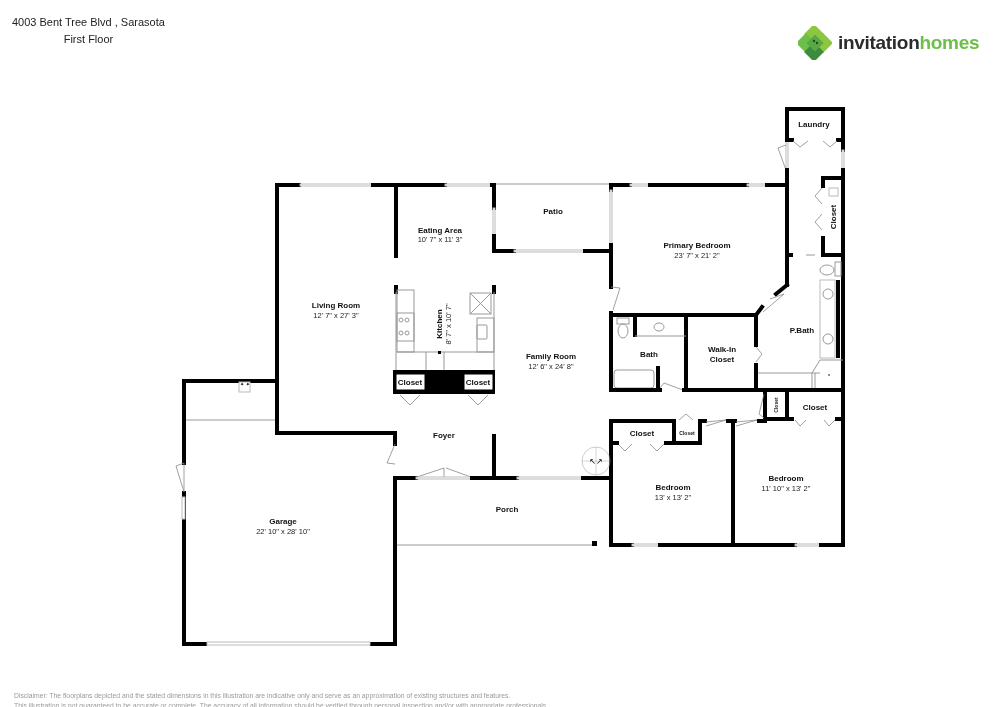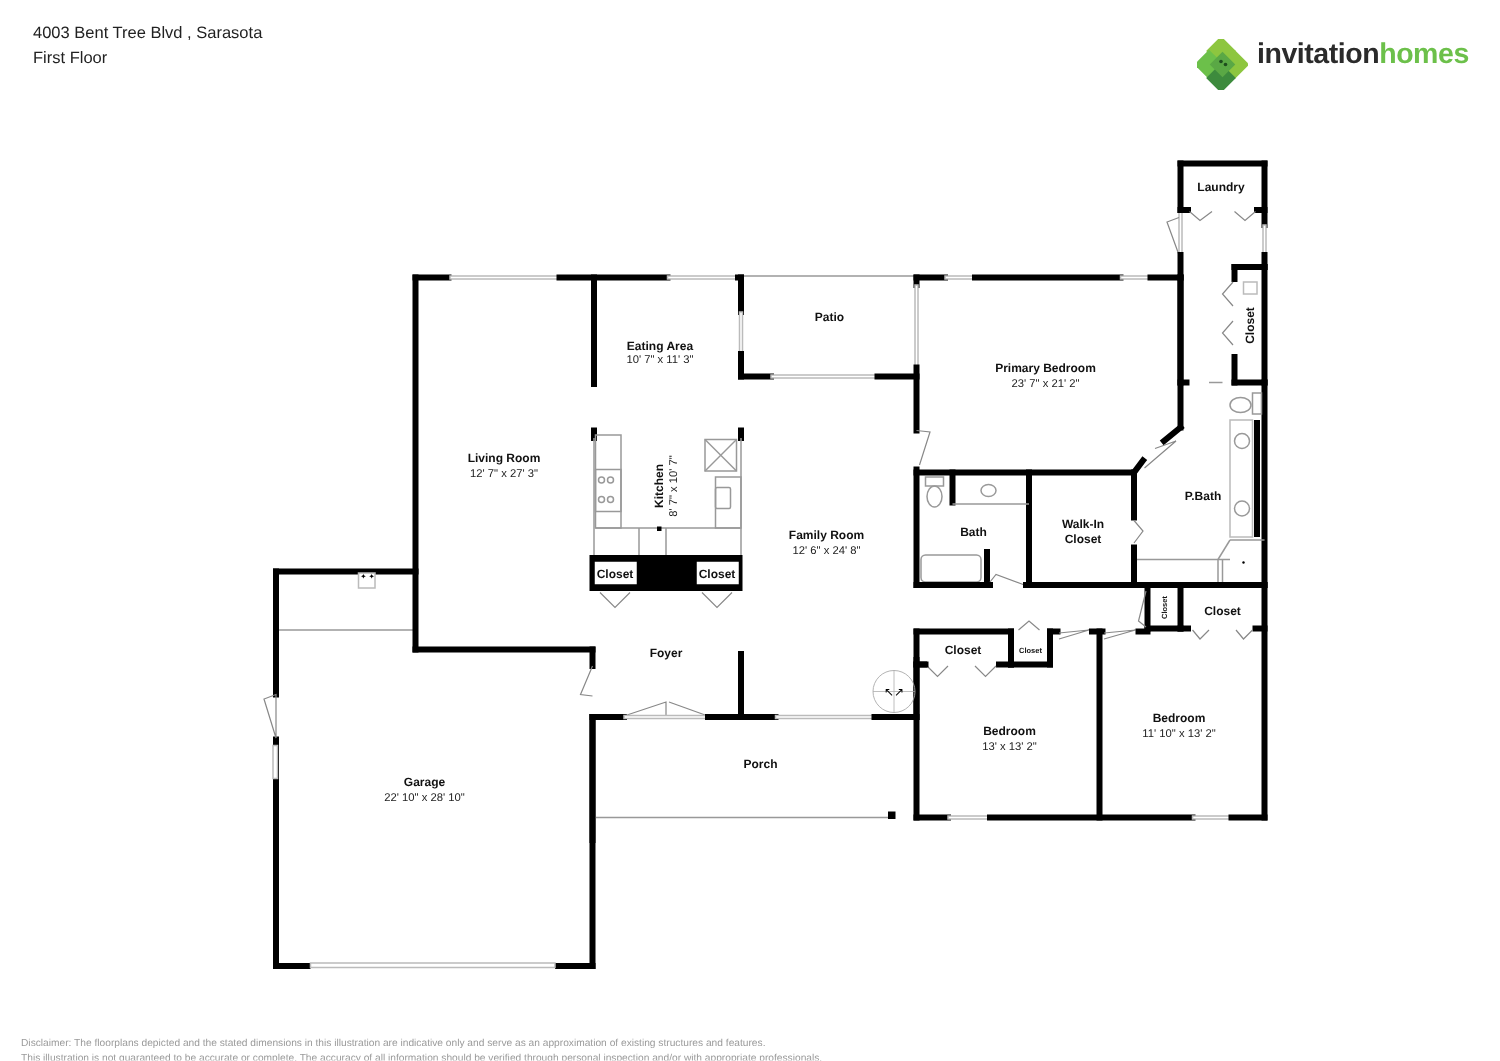--- a/index.html
+++ b/index.html
@@ -1,18 +1,18 @@
 <!DOCTYPE html>
 <html><head>
 <meta charset="utf-8">
 <style>
   html, body { margin: 0; padding: 0; background: #ffffff; }
   body { width: 1000px; height: 707px; position: relative; overflow: hidden; font-family: "Liberation Sans", sans-serif; color: #222; }
-  .header { position: absolute; left: 22px; top: 14px; font-size: 11px; line-height: 17px; color: #222; }
-  .logo { position: absolute; left: 798px; top: 26px; display: flex; }
+  .header { position: absolute; left: 12px; top: 14px; font-size: 11px; line-height: 17px; color: #222; text-align: center; }
+  .logo { position: absolute; left: 798px; top: 26px; display: flex; align-items: center; }
   .logo-text { font-size: 19px; font-weight: bold; letter-spacing: -0.3px; margin-left: 6px; }
   .logo-text .a { color: #2b2b2b; }
   .logo-text .b { color: #6cc04a; }
   .disclaimer { position: absolute; left: 14px; top: 691px; font-size: 6.8px; color: #9a9a9a; line-height: 10px; white-space: nowrap; }
   svg.plan { position: absolute; left: 0; top: 0; }
   .wall { stroke: #000; stroke-width: 4; fill: none; stroke-linecap: square; }
   .thin { stroke: #999; stroke-width: 1; fill: none; }
   .glass { stroke: #bbb; stroke-width: 1; fill: #fff; }
   .door { stroke: #888; stroke-width: 0.8; fill: none; }
   .rlabel { font-family: "Liberation Sans", sans-serif; font-size: 8px; font-weight: bold; fill: #111; text-anchor: middle; }

